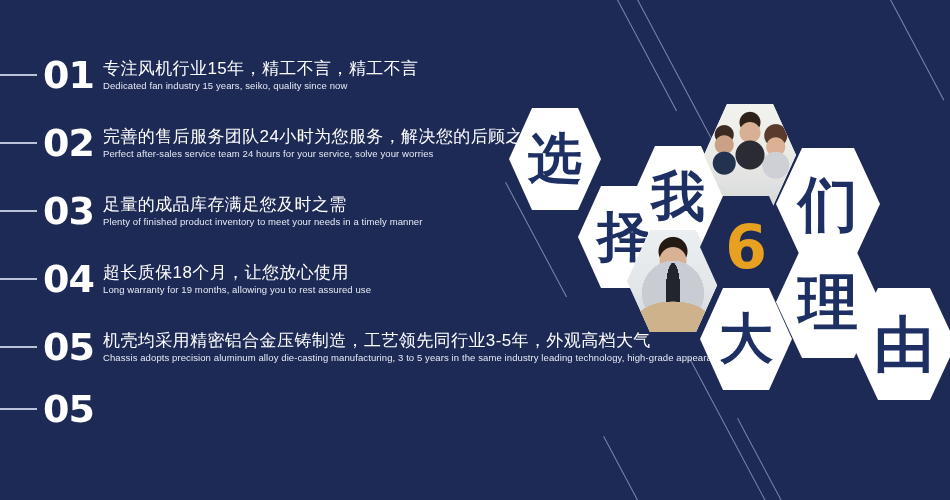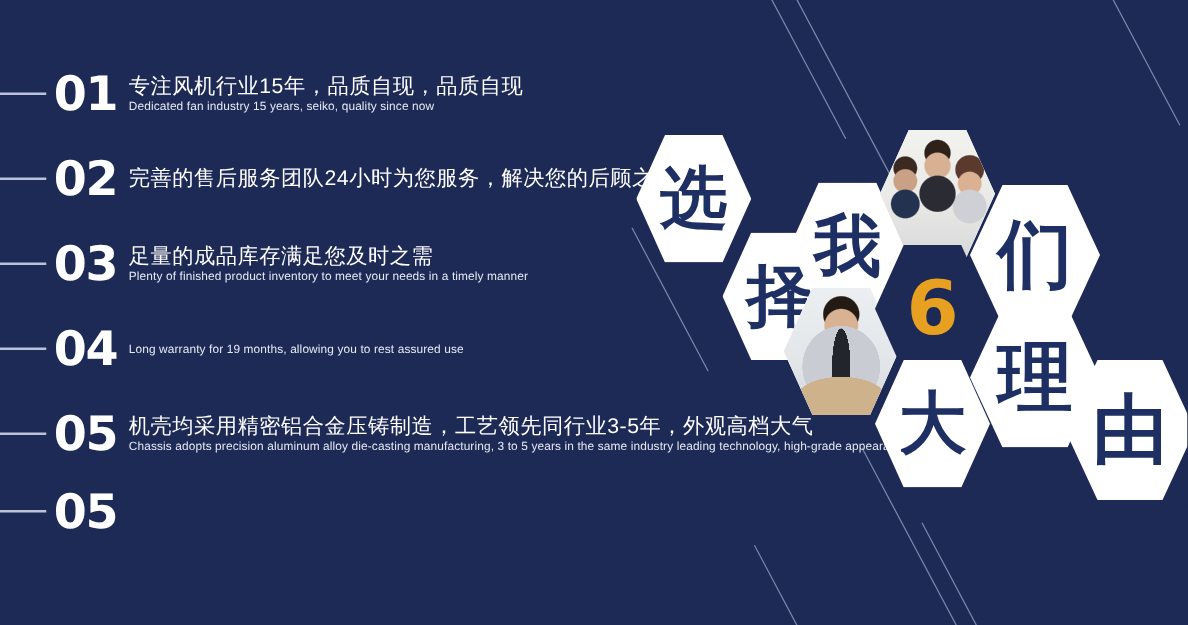--- a/index.html
+++ b/index.html
@@ -95,46 +95,48 @@
     <div class="deco-line" style="left: 738px; top: 418px; width: 110px; transform: rotate(62deg); background: rgb(154, 166, 196);"></div>
     <div class="deco-line" style="left: 604px; top: 436px; width: 90px; transform: rotate(62deg); background: rgb(154, 166, 196);"></div>
   </div>
 
   <div id="reasons">
 
     <div class="reason" style="top:56px;">
       <div class="dash" style="background: rgb(185, 194, 216);"></div>
       <div class="num">01</div>
       <div class="texts">
-        <div class="cn">专注风机行业15年，品质自现，品质自现</div>
+        <div class="cn">专注风机行业15年，精工不言，精工不言</div>
         <div class="en">Dedicated fan industry 15 years, seiko, quality since now</div>
       </div>
     </div>
 
     <div class="reason" style="top:124px;">
       <div class="dash" style="background: rgb(185, 194, 216);"></div>
       <div class="num">02</div>
       <div class="texts">
         <div class="cn">完善的售后服务团队24小时为您服务，解决您的后顾之忧</div>
+        <div class="en">Perfect after-sales service team 24 hours for your service, solve your worries</div>
       </div>
     </div>
 
     <div class="reason" style="top:192px;">
       <div class="dash" style="background: rgb(185, 194, 216);"></div>
       <div class="num">03</div>
       <div class="texts">
         <div class="cn">足量的成品库存满足您及时之需</div>
         <div class="en">Plenty of finished product inventory to meet your needs in a timely manner</div>
       </div>
     </div>
 
     <div class="reason" style="top:260px;">
       <div class="dash" style="background: rgb(185, 194, 216);"></div>
       <div class="num">04</div>
       <div class="texts">
+        <div class="cn">超长质保18个月，让您放心使用</div>
         <div class="en">Long warranty for 19 months, allowing you to rest assured use</div>
       </div>
     </div>
 
     <div class="reason" style="top:328px;">
       <div class="dash" style="background: rgb(185, 194, 216);"></div>
       <div class="num">05</div>
       <div class="texts">
         <div class="cn">机壳均采用精密铝合金压铸制造，工艺领先同行业3-5年，外观高档大气</div>
         <div class="en">Chassis adopts precision aluminum alloy die-casting manufacturing, 3 to 5 years in the same industry leading technology, high-grade appearance atmosphere</div>

